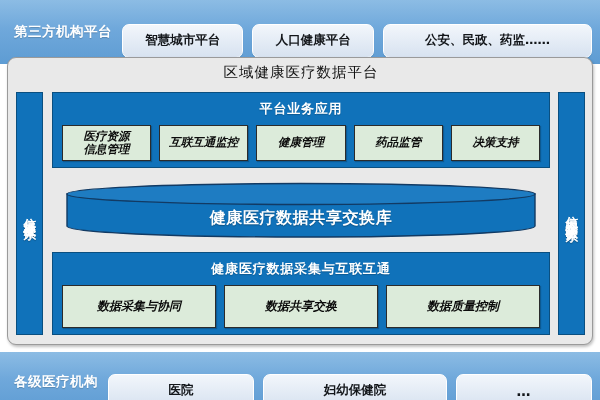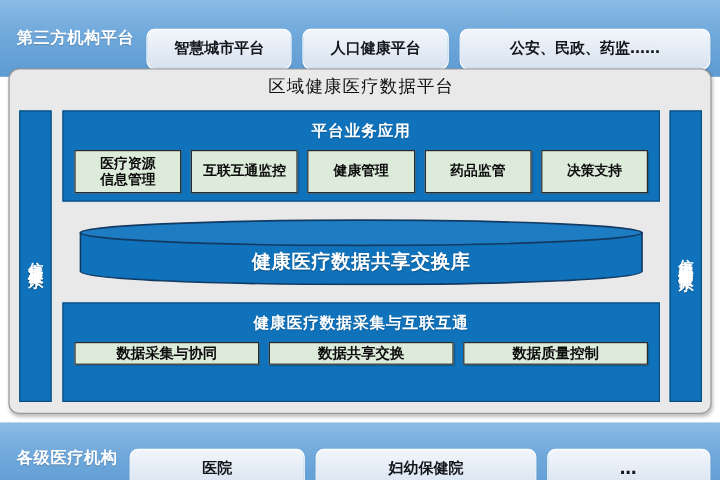--- a/index.html
+++ b/index.html
@@ -143,40 +143,41 @@
     padding-top: 7px;
     text-shadow: 0 1px 1px rgba(0,0,0,0.22);
   }
   .chip-row {
     display: flex;
     align-items: center;
     justify-content: space-between;
     gap: 8px;
     padding: 7px 9px 0 9px;
     box-sizing: border-box;
+    font-style: italic;
   }
   .chip {
     flex: 1 1 0;
     min-width: 0;
     height: 36px;
     background: #DCEBDA;
     border: 1px solid #2B2B2B;
     display: flex;
     align-items: center;
     justify-content: center;
     text-align: center;
     color: #0B0B0B;
     font-size: 11.5px;
     font-weight: bold;
     line-height: 1.15;
     box-sizing: border-box;
     box-shadow: 1px 1px 1px rgba(0,0,0,0.22);
     white-space: pre-line;
   }
-  .chip-row.big .chip { height: 19px; font-size: 12px; }
+  .chip-row.big .chip { height: 43px; font-size: 12px; }
 
   
   .cylinder {
     position: absolute;
     left: 58px;
     top: 124px;
     width: 470px;
     height: 56px;
   }
   .cylinder svg { display: block; }

